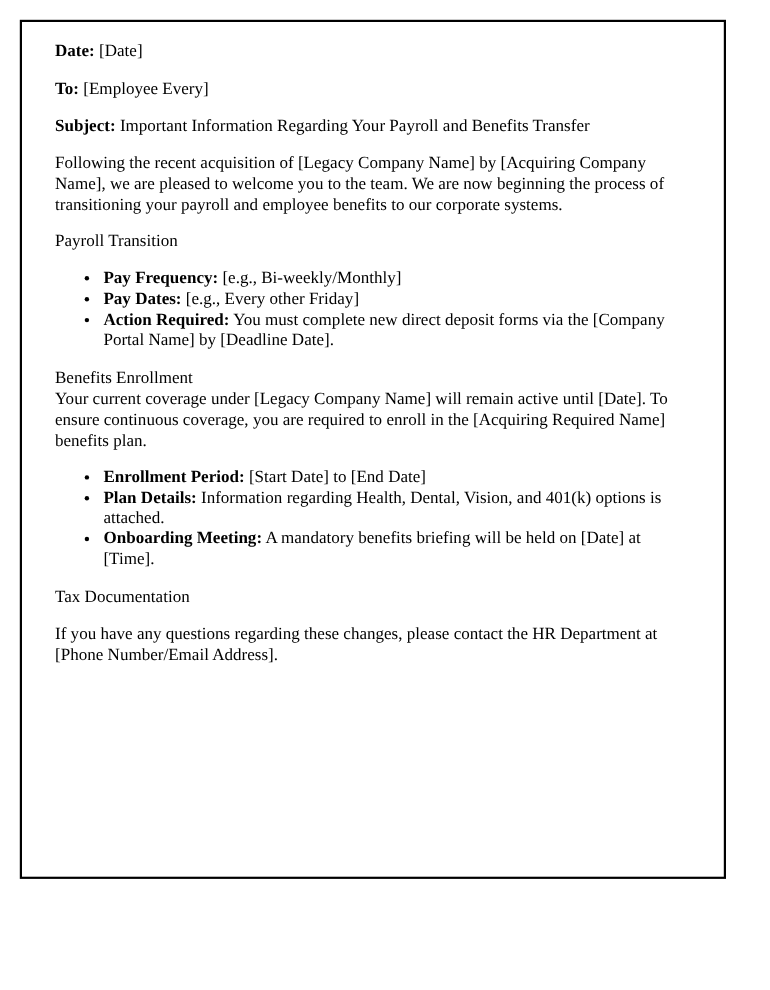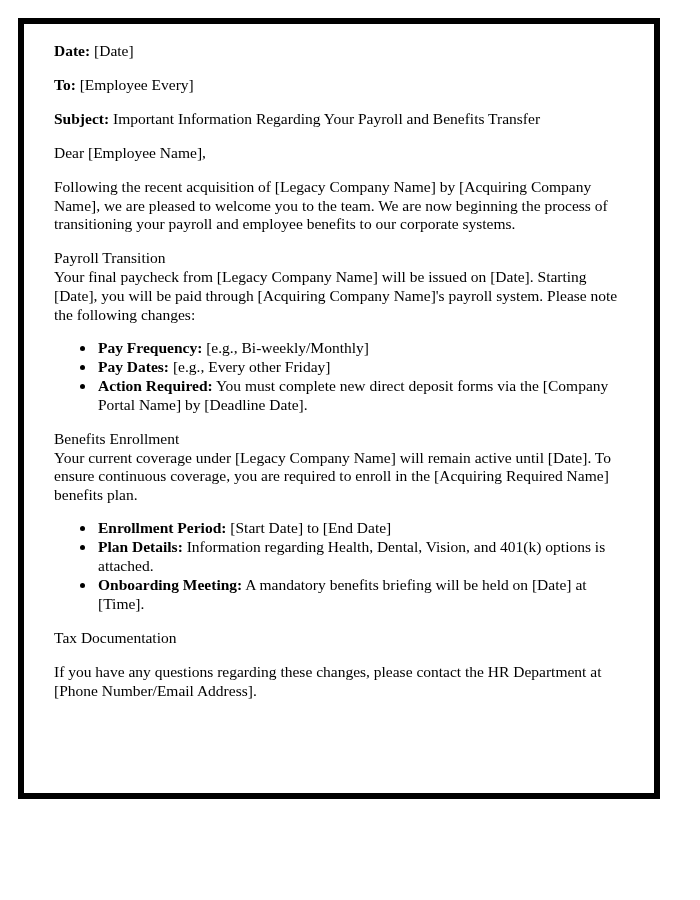--- a/index.html
+++ b/index.html
@@ -11,21 +11,21 @@
     color: #000000;
     font-family: "Liberation Serif", "DejaVu Serif", serif;
     position: relative;
   }
   .frame {
     position: absolute;
     left: 18px;
     top: 18px;
     width: 642px;
     height: 781px;
-    border: 6px solid #000000;
+    border: 2px solid #000000;
     padding: 16px 30px 10px 30px;
     font-size: 15.5px;
     line-height: 1.22;
     overflow: hidden;
   }
   p { margin: 15px 0; }
   .frame p:first-child { margin-top: 2px; }
   h3 {
     font-size: 15.5px;
     font-weight: normal;
@@ -43,26 +43,24 @@
 <body>
 
 <div class="frame">
 
   <p><strong>Date:</strong><span> [Date]</span></p>
 
   <p><strong>To:</strong><span> [Employee Every]</span></p>
 
   <p><strong>Subject:</strong><span> Important Information Regarding Your Payroll and Benefits Transfer</span></p>
 
-  <p>Dear [Employee Name],</p>
 
   <p>Following the recent acquisition of [Legacy Company Name] by [Acquiring Company Name], we are pleased to welcome you to the team. We are now beginning the process of transitioning your payroll and employee benefits to our corporate systems.</p>
 
   <h3>Payroll Transition</h3>
-  <p class="section-body">Your final paycheck from [Legacy Company Name] will be issued on [Date]. Starting [Date], you will be paid through [Acquiring Company Name]'s payroll system. Please note the following changes:</p>
   <ul>
     <li><strong>Pay Frequency:</strong><span> [e.g., Bi-weekly/Monthly]</span></li>
     <li><strong>Pay Dates:</strong><span> [e.g., Every other Friday]</span></li>
     <li><strong>Action Required:</strong><span> You must complete new direct deposit forms via the [Company Portal Name] by [Deadline Date].</span></li>
   </ul>
 
   <h3>Benefits Enrollment</h3>
   <p class="section-body">Your current coverage under [Legacy Company Name] will remain active until [Date]. To ensure continuous coverage, you are required to enroll in the [Acquiring Required Name] benefits plan.</p>
   <ul>
     <li><strong>Enrollment Period:</strong><span> [Start Date] to [End Date]</span></li>

